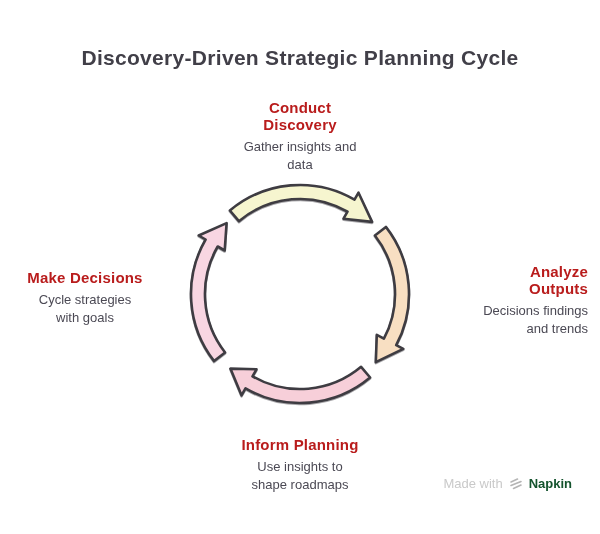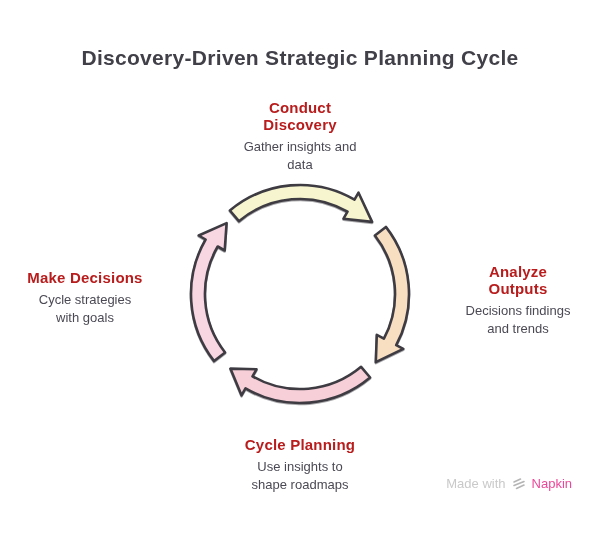--- a/index.html
+++ b/index.html
@@ -50,35 +50,35 @@
   }
   .node-desc {
     font-size: 13px;
     line-height: 18px;
     margin-top: 5px;
     color: #4b4954;
     white-space: pre-line;
   }
 
   .node-top    { top: 99px;  left: 0; width: 600px; text-align: center; }
-  .node-right  { top: 263px; left: 448px; width: 140px; text-align: center; }
+  .node-right  { top: 263px; left: 448px; width: 140px; text-align: right; }
   .node-bottom { top: 436px; left: 0; width: 600px; text-align: center; }
   .node-left   { top: 269px; left: 15px; width: 140px; text-align: center; }
 
   .watermark {
     position: absolute;
     right: 28px;
     bottom: 20px;
     display: flex;
     align-items: center;
     gap: 6px;
     font-size: 13px;
     color: #c9c9c9;
   }
-  .watermark .brand { color: #ec4899; font-weight: normal; }
+  .watermark .brand { color: #14532d; font-weight: bold; }
   .napkin-logo { display: inline-block; }
 </style>
 </head>
 <body>
 
 <div class="canvas">
 
   <h1 class="diagram-title">Discovery-Driven Strategic Planning Cycle</h1>
 
   <svg class="arrows-svg" viewBox="0 0 600 534">
@@ -112,21 +112,21 @@
   </div>
 
   <div class="node node-right">
     <div class="node-title">Analyze
 Outputs</div>
     <div class="node-desc">Decisions findings
 and trends</div>
   </div>
 
   <div class="node node-bottom">
-    <div class="node-title">Cycle Planning</div>
+    <div class="node-title">Inform Planning</div>
     <div class="node-desc">Use insights to
 shape roadmaps</div>
   </div>
 
   <div class="node node-left">
     <div class="node-title">Make Decisions</div>
     <div class="node-desc">Cycle strategies
 with goals</div>
   </div>
 

